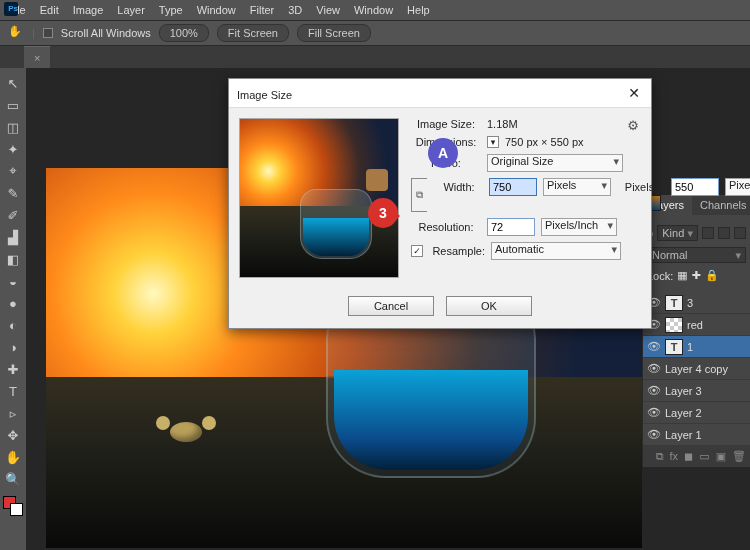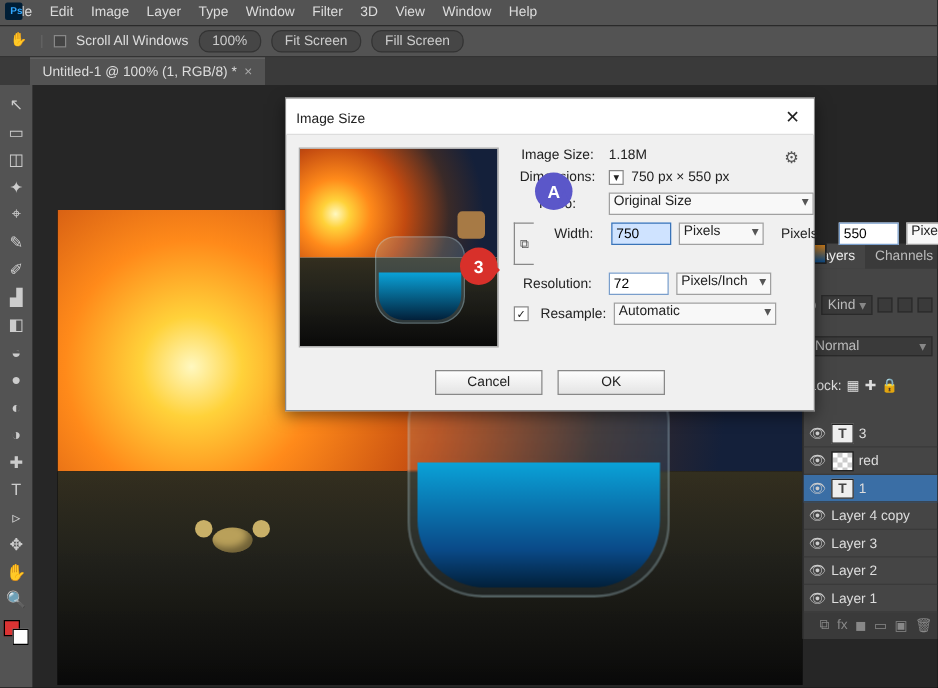--- a/index.html
+++ b/index.html
@@ -30,21 +30,21 @@
 .toolbar .tool{width:22px;height:20px;margin:1px 0;display:flex;align-items:center;justify-content:center;color:#ccc;font-size:13px;cursor:default}
 .toolbar .fgbg{margin-top:6px;width:20px;height:20px;position:relative}
 .toolbar .fgbg .fg{position:absolute;left:0;top:0;width:13px;height:13px;background:#d33;border:1px solid #000}
 .toolbar .fgbg .bg{position:absolute;right:0;bottom:0;width:13px;height:13px;background:#fff;border:1px solid #000}
 
 .panels{position:absolute;right:0;top:195px;width:108px;background:#454545;border-left:1px solid #2a2a2a}
 .ptabs{display:flex;background:#3a3a3a}
 .ptabs span{padding:4px 8px;color:#bbb}
 .ptabs .act{background:#454545;color:#eee}
 .pbody{padding:4px}
-.row{display:flex;align-items:center;gap:4px;margin:17px 0}
+.row{display:flex;align-items:center;gap:4px;margin:6px 0}
 .sel{flex:1;background:#3a3a3a;border:1px solid #2a2a2a;height:16px;color:#bbb;padding:0 4px;display:flex;align-items:center;position:relative}
 .sel::after{content:"▾";position:absolute;right:4px;color:#888}
 .smallico{width:12px;height:12px;background:#3a3a3a;border:1px solid #2a2a2a}
 .layer{display:flex;align-items:center;height:22px;gap:4px;padding:0 4px;border-bottom:1px solid #3a3a3a}
 .layer.sel-l{background:#3a6ea5}
 .eye{width:14px;text-align:center;color:#ccc}
 .thumb{width:18px;height:16px;border:1px solid #222;background:#888;flex-shrink:0}
 .thumb.t{background:#eee;color:#444;display:flex;align-items:center;justify-content:center;font-weight:bold}
 .thumb.chk{background:repeating-conic-gradient(#ccc 0 25%,#fff 0 50%) 0 0/8px 8px}
 .thumb.sky{background:linear-gradient(#c87a1a,#0a4a88)}
@@ -66,21 +66,21 @@
 .preview .bottle2 .cork2{position:absolute;right:2px;top:0;width:22px;height:22px;background:#a77a45;border-radius:4px}
 .form{flex:1;display:flex;flex-direction:column;gap:6px}
 .frow{display:flex;align-items:center;gap:6px}
 .flabel{width:70px;text-align:center}
 .fval{color:#222}
 .finput{width:48px;height:18px;border:1px solid #7a9ecb;background:#fff;padding:0 3px;color:#000}
 .finput.hl{background:#cfe3ff;border-color:#3a74b8}
 .fopt{width:68px;height:18px;border:1px solid #a0a0a0;background:#f8f8f8;padding:0 3px;position:relative}
 .fopt::after{content:"▾";position:absolute;right:3px;color:#555}
 .fopt.wide{width:130px}
-.fopt.wide2{width:164px}
+.fopt.wide2{width:136px}
 .gearrow{position:absolute;right:12px;top:10px}
 .gearrow .gear{font-size:13px;color:#555}
 .dimchk{width:12px;height:12px;border:1px solid #888;background:#fff;display:inline-flex;align-items:center;justify-content:center;font-size:9px}
 .linkico{width:16px;height:34px;border:1px solid #888;border-right:none;margin-right:2px;display:flex;align-items:center;justify-content:center;font-size:10px;color:#555}
 .dbtns{display:flex;gap:12px;padding:8px 12px 12px;justify-content:center}
 .dbtn{width:86px;height:20px;background:linear-gradient(#fdfdfd,#e4e4e4);border:1px solid #888;text-align:center;line-height:18px}
 
 .callout{position:absolute;border-radius:50%;width:30px;height:30px;display:flex;align-items:center;justify-content:center;color:#fff;font-size:14px;font-weight:bold}
 .callout.a{background:#5b57c9;left:428px;top:138px}
 .callout.a::after{content:"";position:absolute;right:-6px;bottom:-2px;border:8px solid transparent;border-left-color:#5b57c9;transform:rotate(20deg)}
@@ -111,21 +111,20 @@
   <span style="color:#666">|</span>
   <span class="chk"></span>
   <span>Scroll All Windows</span>
   <span class="btn">100%</span>
   <span class="btn">Fit Screen</span>
   <span class="btn">Fill Screen</span>
 </div>
 
 <div class="tabrow">
   <div class="doctab">
-    <span>Untitled-1 @ 100% (1, RGB/8) *</span>
     <span class="x">×</span>
   </div>
 </div>
 
 <div class="toolbar">
   <div class="tool">↖</div>
   <div class="tool">▭</div>
   <div class="tool">◫</div>
   <div class="tool">✦</div>
   <div class="tool">⌖</div>

